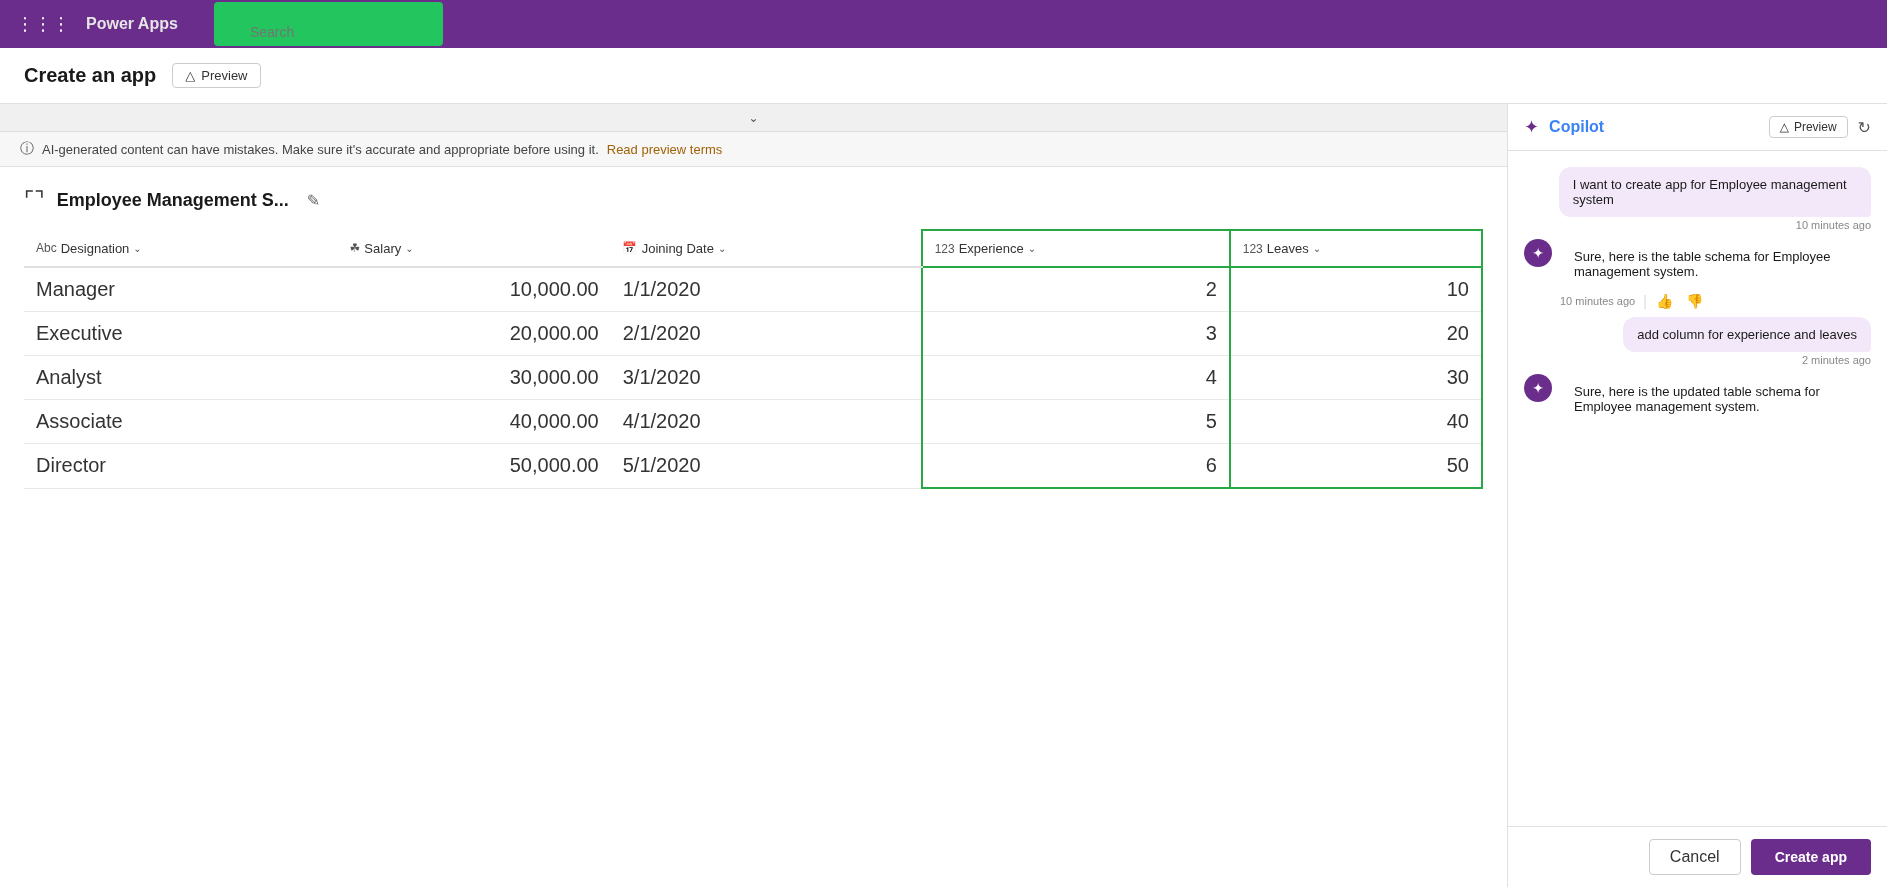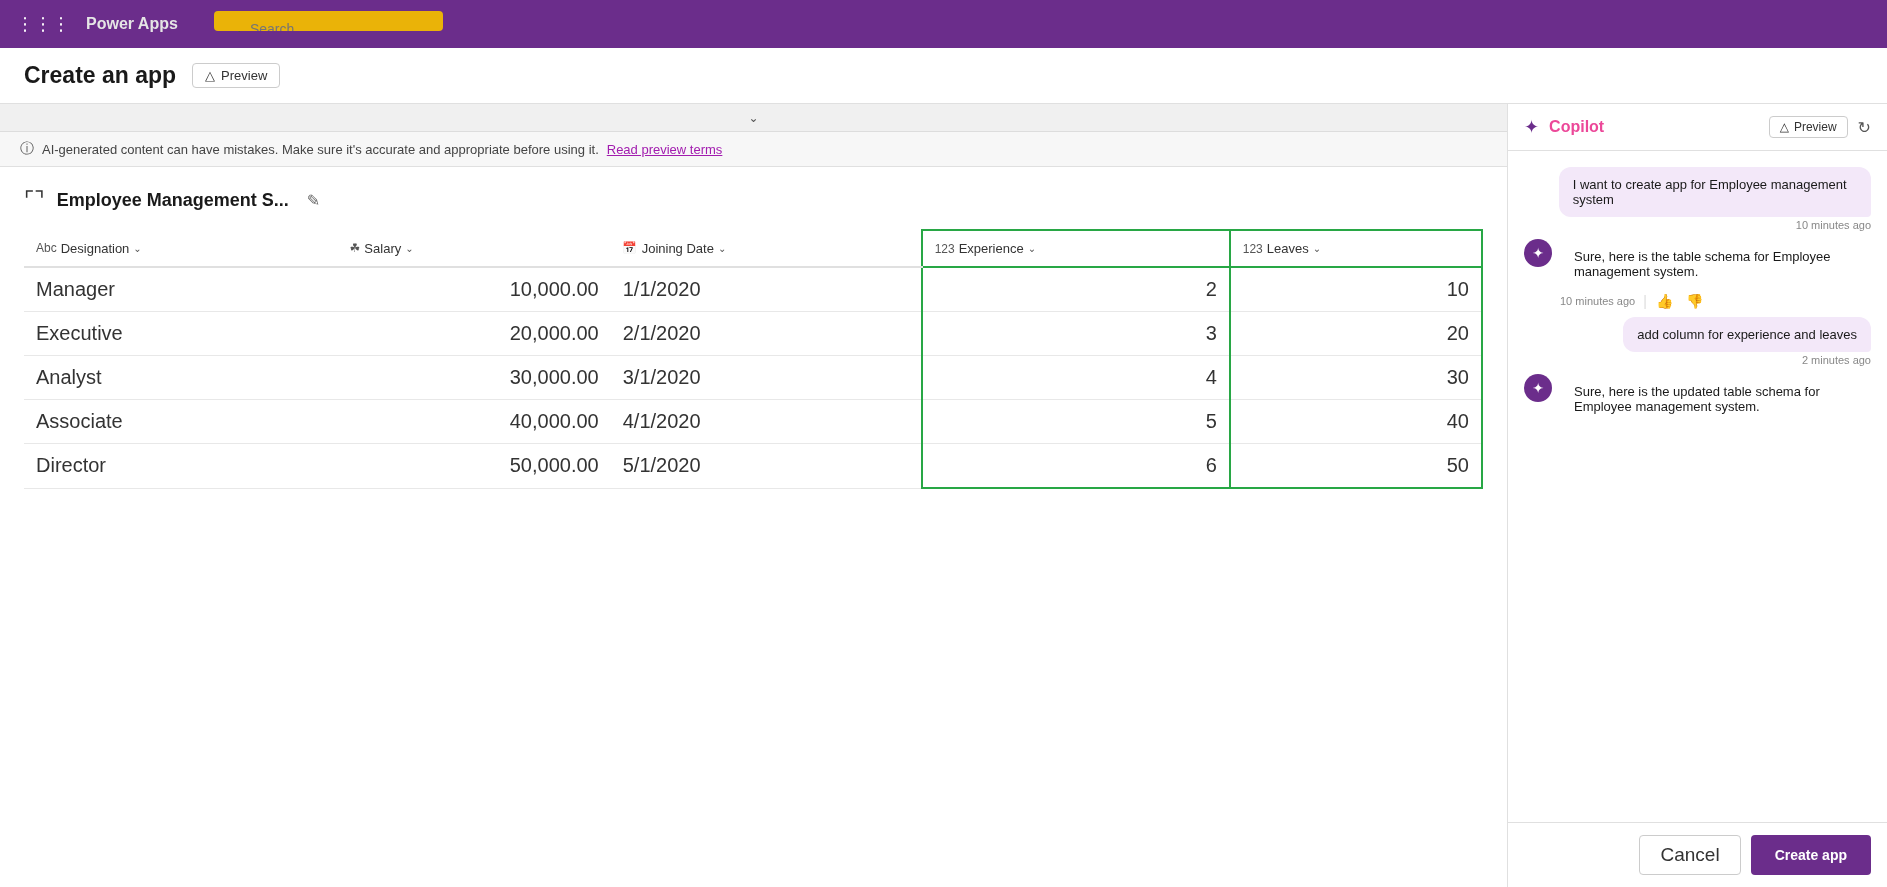--- a/index.html
+++ b/index.html
@@ -21,26 +21,26 @@
     }
     .topbar-title {
       color: #e5e5e5;
       font-weight: 600;
       font-size: 16px;
       margin-right: 20px;
     }
     .topbar-search {
       flex: 1;
       max-width: 600px;
-      height: 20px;
+      height: 44px;
       border-radius: 4px;
       border: none;
       padding: 15px 12px 0 36px;
       font-size: 14px;
-      background: #eab308;
+      background: #22c55e;
       outline: none;
       position: relative;
     }
     .topbar-search-wrap {
       position: relative;
       flex: 1;
       max-width: 600px;
     }
     .topbar-search-wrap .search-icon {
       position: absolute;
@@ -56,21 +56,21 @@
     .subheader {
       background: white;
       height: 56px;
       display: flex;
       align-items: center;
       padding: 0 24px;
       border-bottom: 1px solid #e0e0e0;
       gap: 16px;
     }
     .subheader-title {
-      font-size: 23px;
+      font-size: 20px;
       font-weight: 600;
       color: #1a1a1a;
     }
     .preview-btn {
       display: flex;
       align-items: center;
       gap: 6px;
       border: 1px solid #ccc;
       background: white;
       padding: 4px 12px;
@@ -120,23 +120,22 @@
       gap: 8px;
       border-bottom: 1px solid #e0e0e0;
       font-size: 13px;
       color: #444;
     }
     .ai-banner-icon {
       color: #555;
       font-size: 14px;
     }
     .ai-banner-link {
-      color: #a21caf;
-      cursor: pointer;
-      text-decoration: underline;
+      color: #a16207;
+      cursor: pointer;
     }
 
     
     .table-area {
       padding: 20px 24px;
       flex: 1;
       overflow: auto;
     }
     .table-header-row {
       display: flex;
@@ -215,21 +214,21 @@
       gap: 10px;
       border-bottom: 1px solid #e0e0e0;
     }
     .copilot-icon {
       color: #6b2d8b;
       font-size: 18px;
     }
     .copilot-title {
       font-size: 16px;
       font-weight: 600;
-      color: #ec4899;
+      color: #3b82f6;
       flex: 1;
     }
     .copilot-preview-btn {
       display: flex;
       align-items: center;
       gap: 5px;
       border: 1px solid #ccc;
       background: white;
       padding: 3px 10px;
       border-radius: 4px;
@@ -321,21 +320,21 @@
       display: flex;
       justify-content: flex-end;
       gap: 10px;
     }
     .btn-cancel {
       border: 1px solid #ccc;
       background: white;
       padding: 8px 20px;
       border-radius: 4px;
       cursor: pointer;
-      font-size: 19px;
+      font-size: 16px;
       color: #333;
     }
     .btn-create {
       background: #6b2d8b;
       color: white;
       border: none;
       padding: 8px 24px;
       border-radius: 4px;
       cursor: pointer;
       font-size: 14px;

